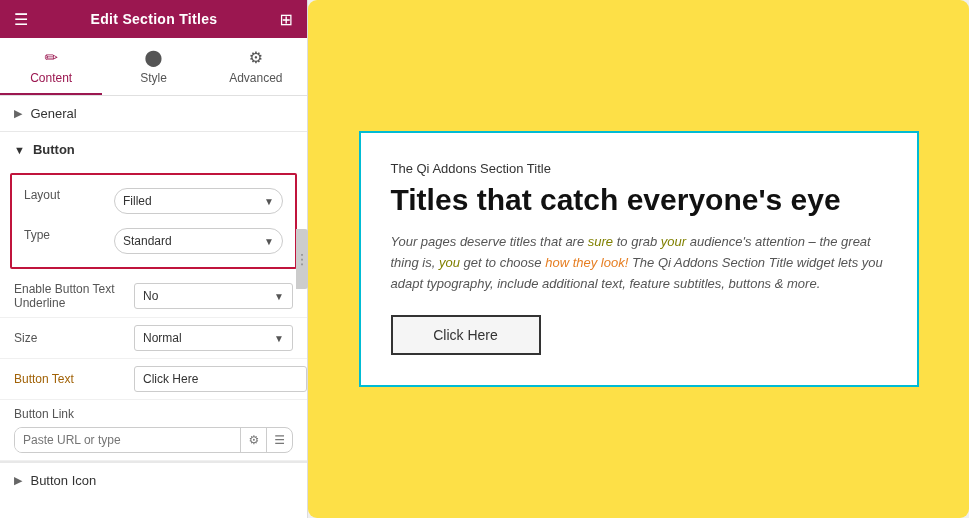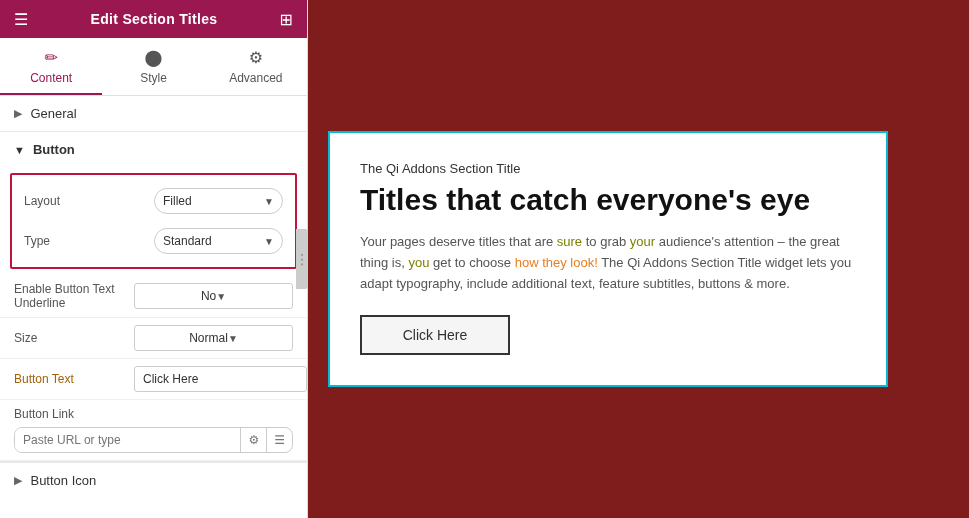--- a/index.html
+++ b/index.html
@@ -119,23 +119,21 @@
     
     .highlighted-box {
       border: 2px solid #c0143c;
       margin: 6px 10px;
       padding: 6px 8px;
       border-radius: 2px;
     }
 
     .field-row {
       display: flex;
-      align-items: center;
       padding: 7px 4px;
-      gap: 40px;
     }
 
     .field-label {
       width: 90px;
       font-size: 12px;
       color: #555;
       flex-shrink: 0;
     }
 
     .field-select {
@@ -174,21 +172,21 @@
 
     .plain-field-select {
       flex: 1;
       display: flex;
       align-items: center;
       border: 1px solid #ccc;
       border-radius: 3px;
       background: #fff;
       padding: 5px 8px;
       cursor: pointer;
-      justify-content: center;
+      justify-content: space-between;
       font-size: 12px;
       color: #333;
     }
 
     .plain-field-select .chevron {
       font-size: 10px;
       color: #555;
     }
 
     
@@ -287,25 +285,27 @@
       align-items: center;
       justify-content: center;
       cursor: col-resize;
       border-radius: 0 3px 3px 0;
       z-index: 10;
     }
 
     
     .main-content {
       flex: 1;
-      background: #7f1d1d;
-      display: flex;
-      align-items: center;
+      background: #fde047;
+      display: flex;
+      align-items: center;
+      justify-content: center;
       position: relative;
       padding: 20px;
+      border-radius: 9px;
     }
 
     
     .preview-card {
       background: #fff;
       border: 2px solid #00bcd4;
       padding: 28px 30px 30px;
       max-width: 560px;
       width: 100%;
     }
@@ -322,20 +322,21 @@
       color: #111;
       margin-bottom: 14px;
       line-height: 1.2;
     }
 
     .preview-body {
       font-size: 13px;
       line-height: 1.6;
       color: #555;
       margin-bottom: 20px;
+      font-style: italic;
     }
 
     .preview-body .highlight-olive { color: #808000; }
     .preview-body .highlight-orange { color: #e67e22; }
 
     .preview-btn {
       display: block;
       border: 2px solid #333;
       padding: 10px 30px;
       font-size: 14px;

